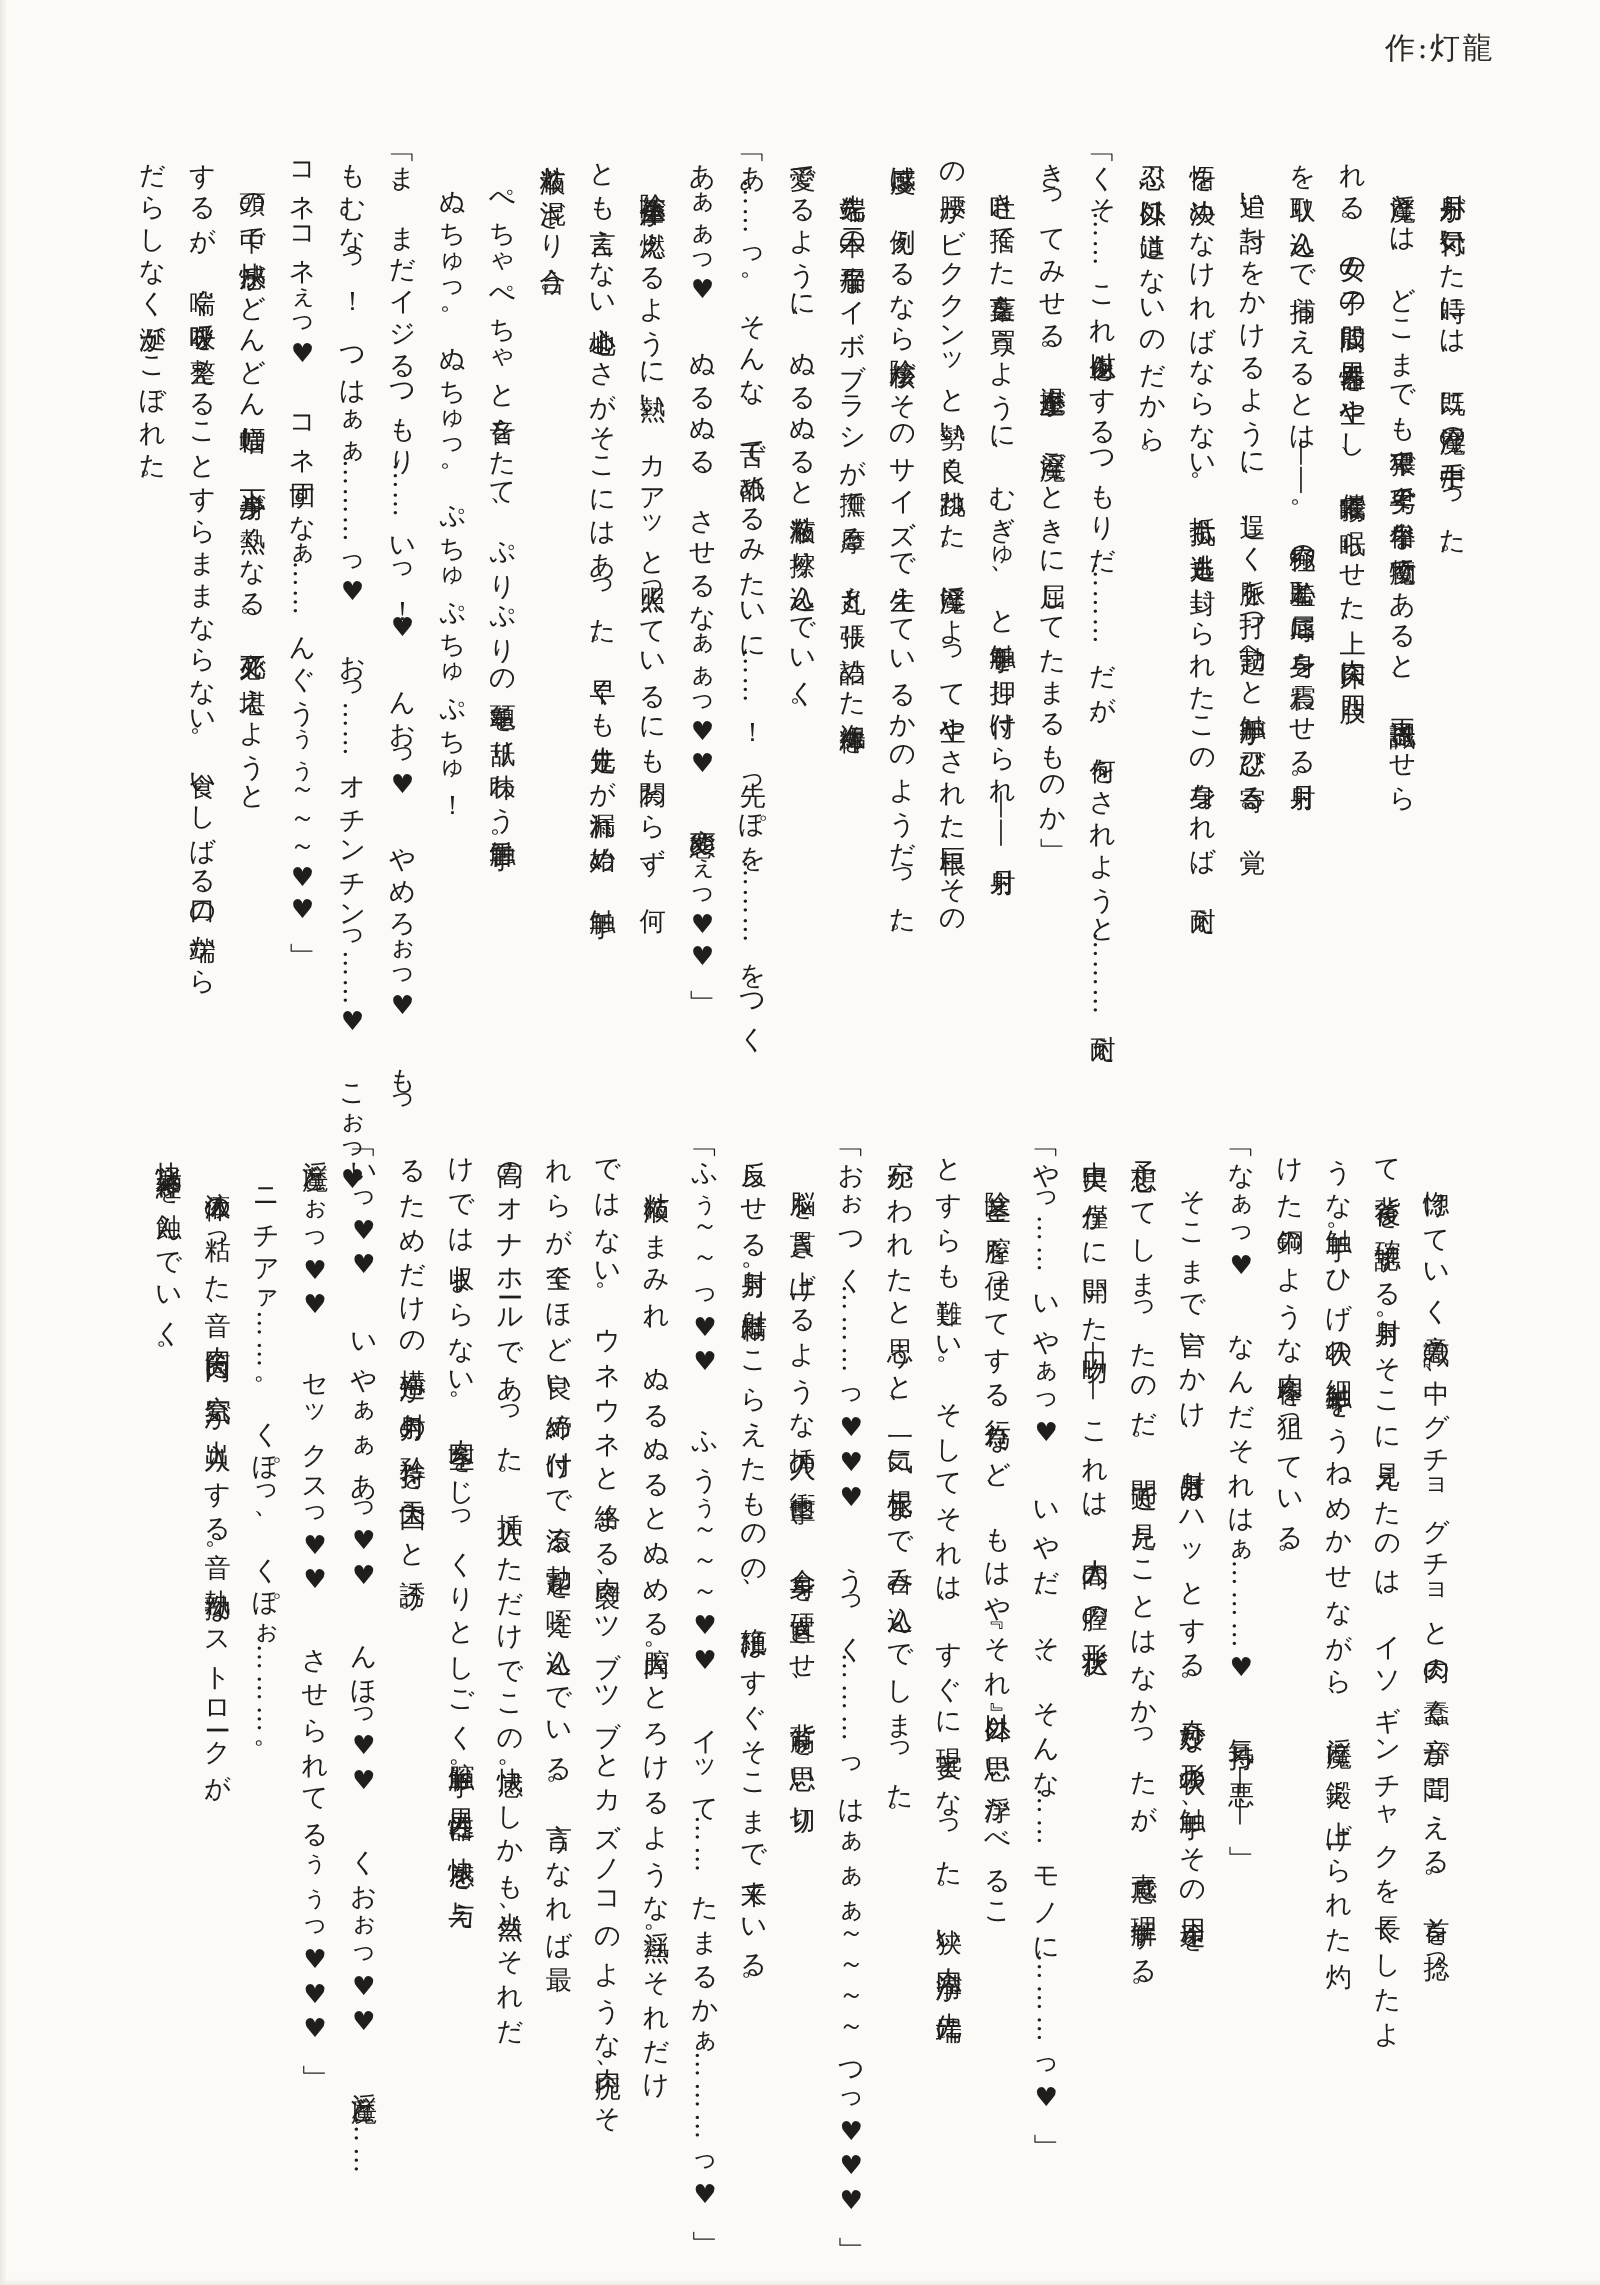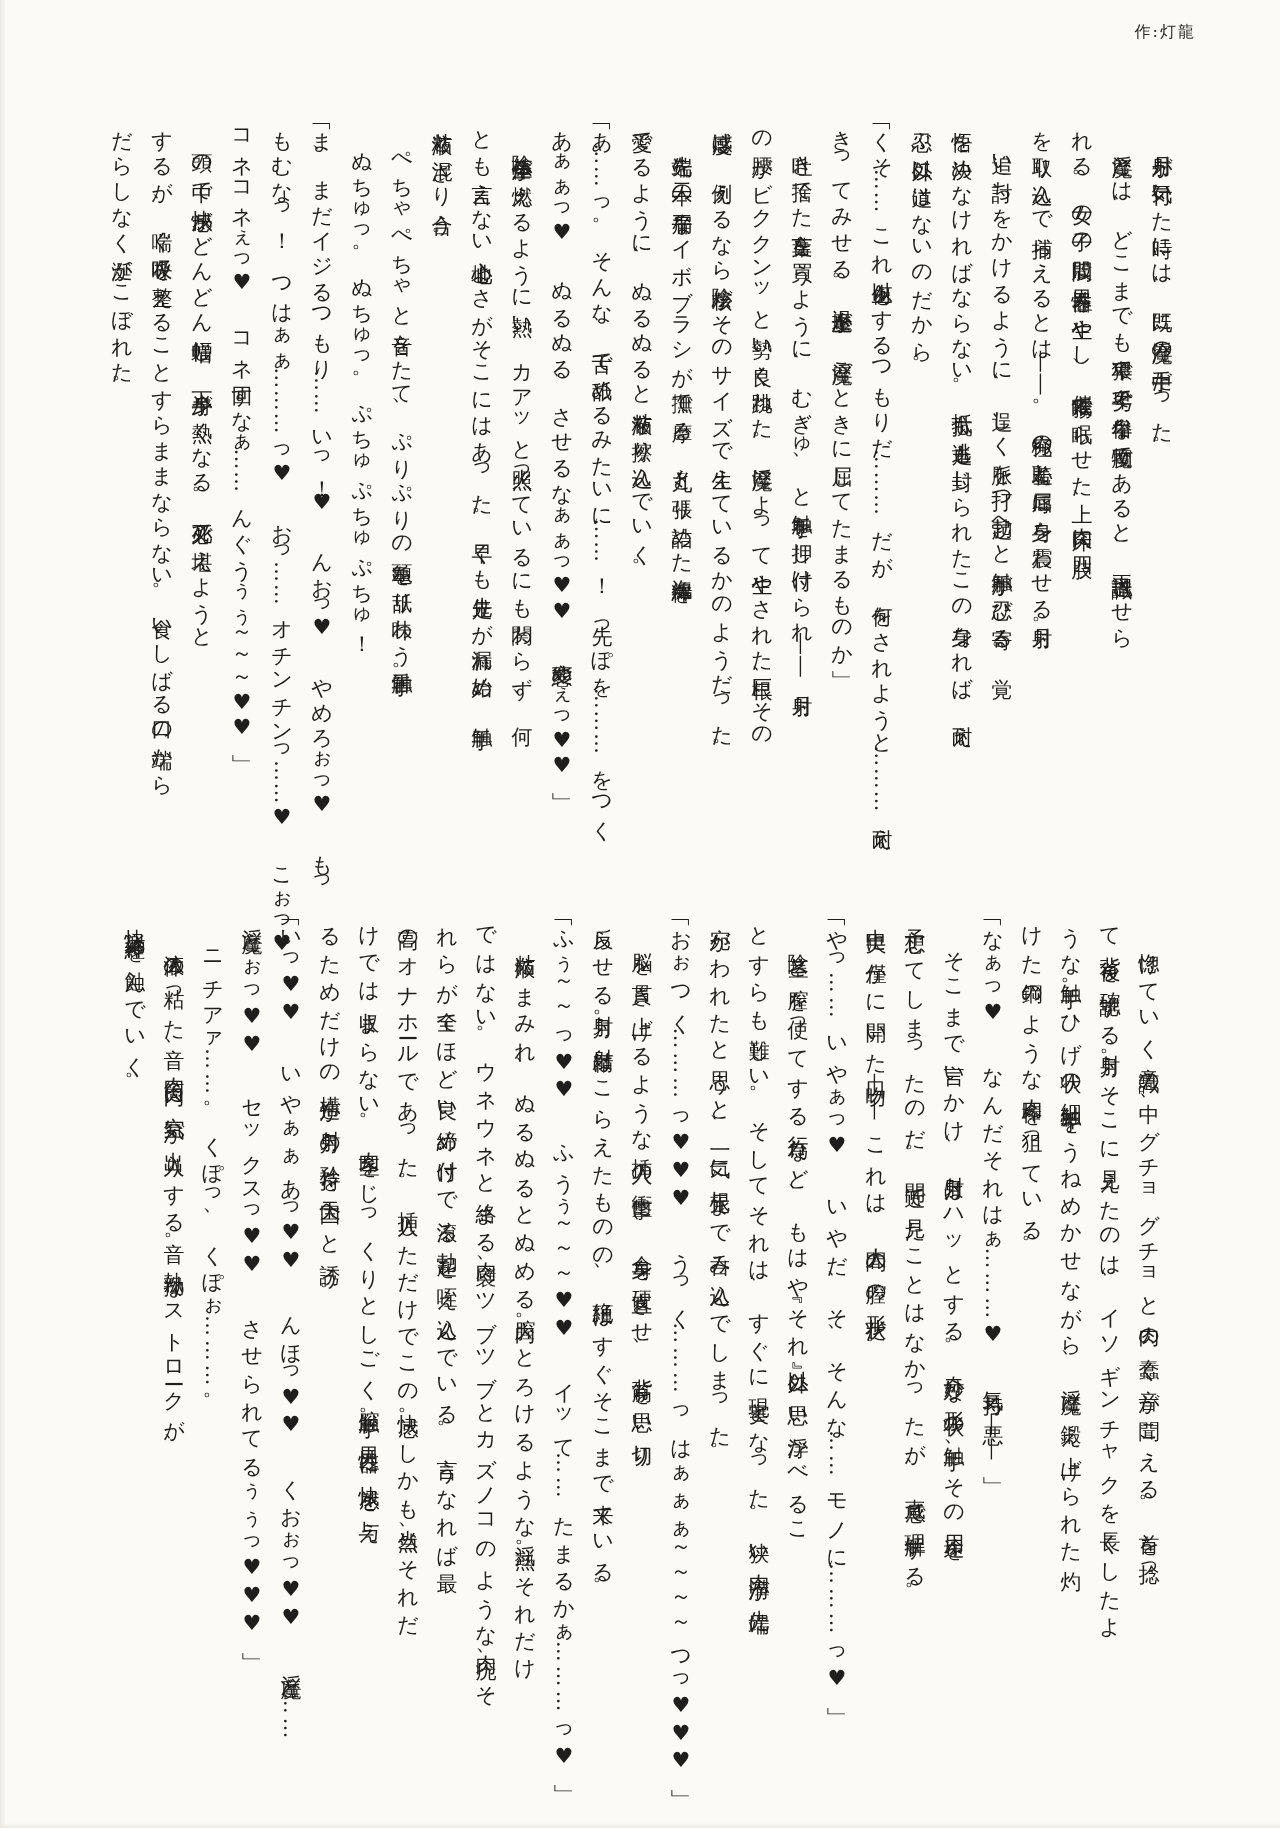--- a/index.html
+++ b/index.html
@@ -16,21 +16,21 @@
     overflow: hidden;
   }
   .page {
     position: absolute;
     inset: 0;
   }
   .credit {
     position: absolute;
     top: 22px;
     right: 84px;
-    font-size: 16px;
+    font-size: 24px;
     letter-spacing: 2px;
     color: #2a2925;
   }
   .vblock {
     position: absolute;
     writing-mode: vertical-rl;
     text-orientation: mixed;
   }
   .vblock .tcol {
     white-space: pre;

